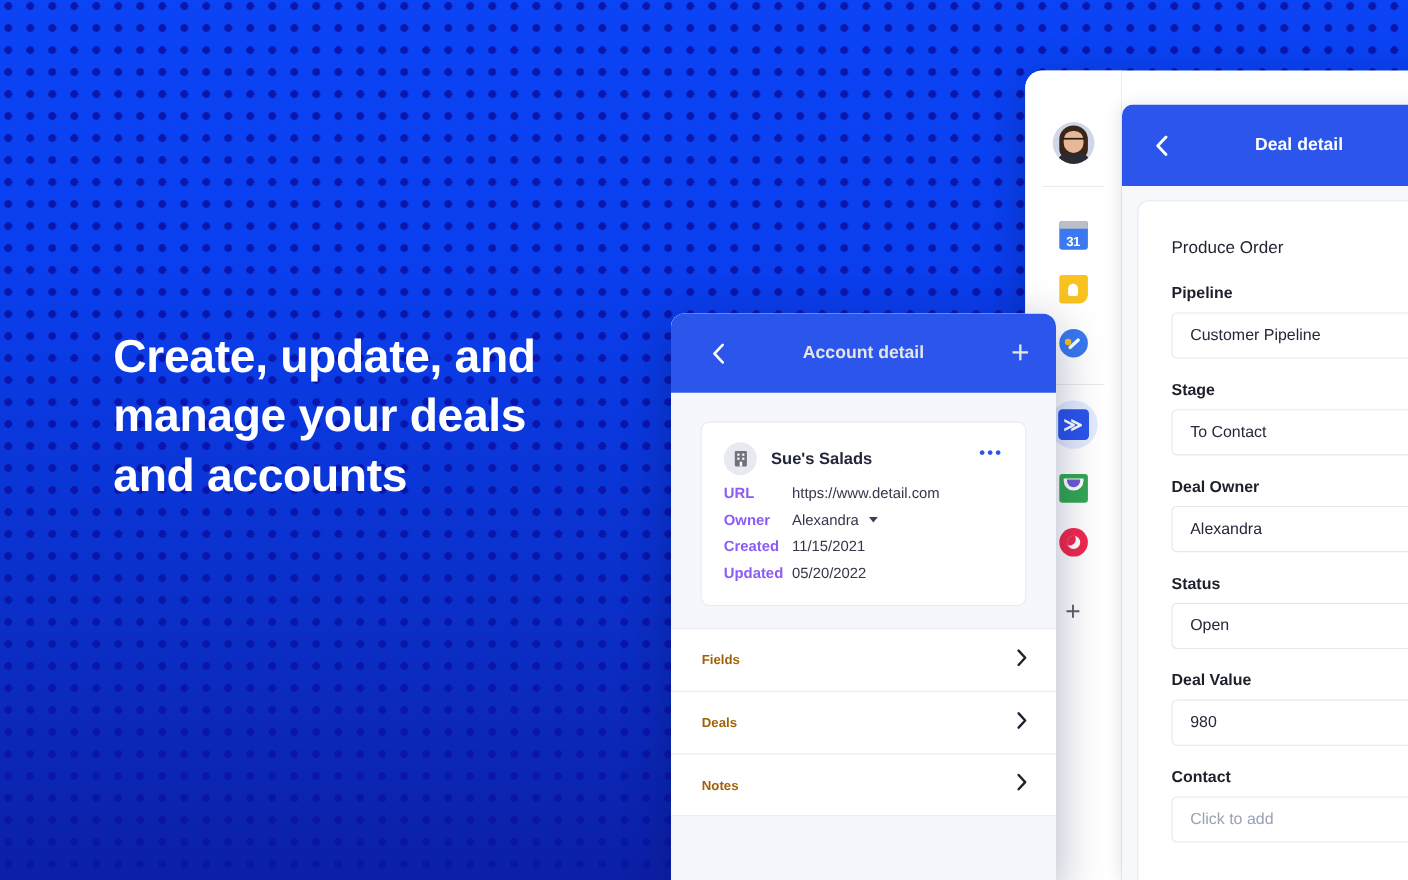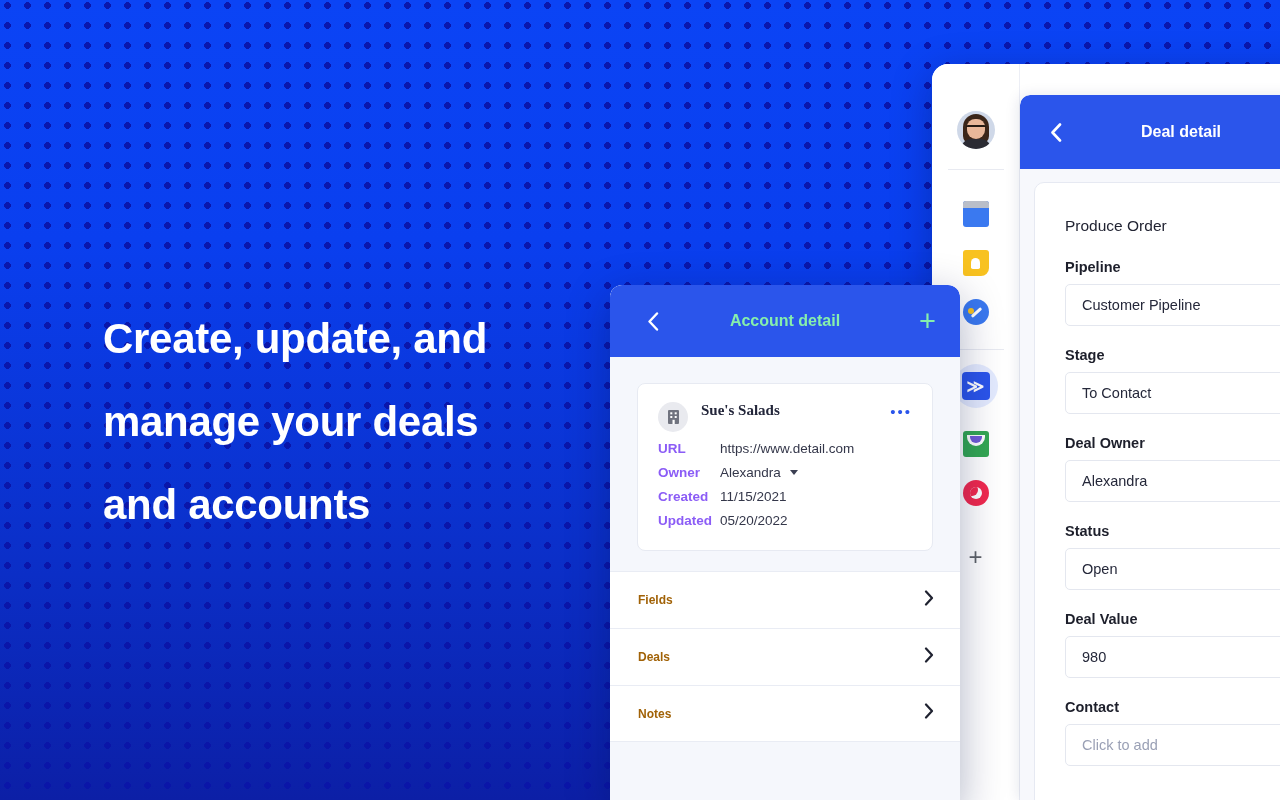--- a/index.html
+++ b/index.html
@@ -30,21 +30,21 @@
   }
 
   
   #headline {
     position: absolute;
     left: 103px;
     top: 297px;
     width: 520px;
     color: #ffffff;
     font-size: 42px;
-    line-height: 83px;
+    line-height: 54px;
     font-weight: 700;
     letter-spacing: -0.3px;
     white-space: pre-line;
   }
 
   
   #app-panel {
     position: absolute;
     left: 932px;
     top: 64px;
@@ -107,21 +107,21 @@
   }
   .rail-icon.first { margin-top: 31px; }
 
   .ic-calendar {
     background: #3A79F0;
     border-radius: 3px;
     color: #fff;
     font-size: 12px;
     font-weight: 700;
     display: flex; align-items: flex-end; justify-content: center;
-    padding-bottom: 16px;
+    padding-bottom: 0;
     letter-spacing: -0.5px;
   }
   .ic-calendar::before {
     content: "";
     position: absolute; left: 0; top: 0; right: 0; height: 7px;
     background: #b9bec9; border-radius: 3px 3px 0 0;
   }
   .ic-keep {
     background: #F8C220;
     border-radius: 3px 3px 8px 3px;
@@ -284,21 +284,21 @@
     box-shadow: 0 12px 44px rgba(5, 15, 70, 0.32);
     overflow: hidden;
   }
   #acct-header {
     height: 72px;
     background: #2B55EB;
     border-radius: 12px 12px 0 0;
     position: relative;
     display: flex;
     align-items: center;
-    color: #86efac;
+    color: #e5e5e5;
   }
   #acct-back {
     position: absolute; left: 30px; top: 50%;
     transform: translateY(-50%);
     width: 26px; height: 26px;
     display: flex; align-items: center; justify-content: center;
   }
   #acct-title {
     width: 100%; text-align: center;
     font-size: 16px; font-weight: 700;
@@ -310,23 +310,22 @@
   }
   #acct-card {
     margin: 26px auto 0 auto;
     width: 296px;
     background: #fff;
     border: 1px solid #e7eaf2;
     border-radius: 8px;
     padding: 18px 20px 22px 20px;
   }
   #acct-card-top {
-    display: flex; 
+    display: flex; align-items: center;
     position: relative;
-    font-family: Liberation Serif, serif;
   }
   #acct-avatar {
     width: 30px; height: 30px;
     border-radius: 50%;
     background: #e9eaef;
     display: flex; align-items: center; justify-content: center;
     margin-right: 13px;
   }
   #acct-name { font-size: 15px; font-weight: 700; color: #23263a; }
   #acct-more {

